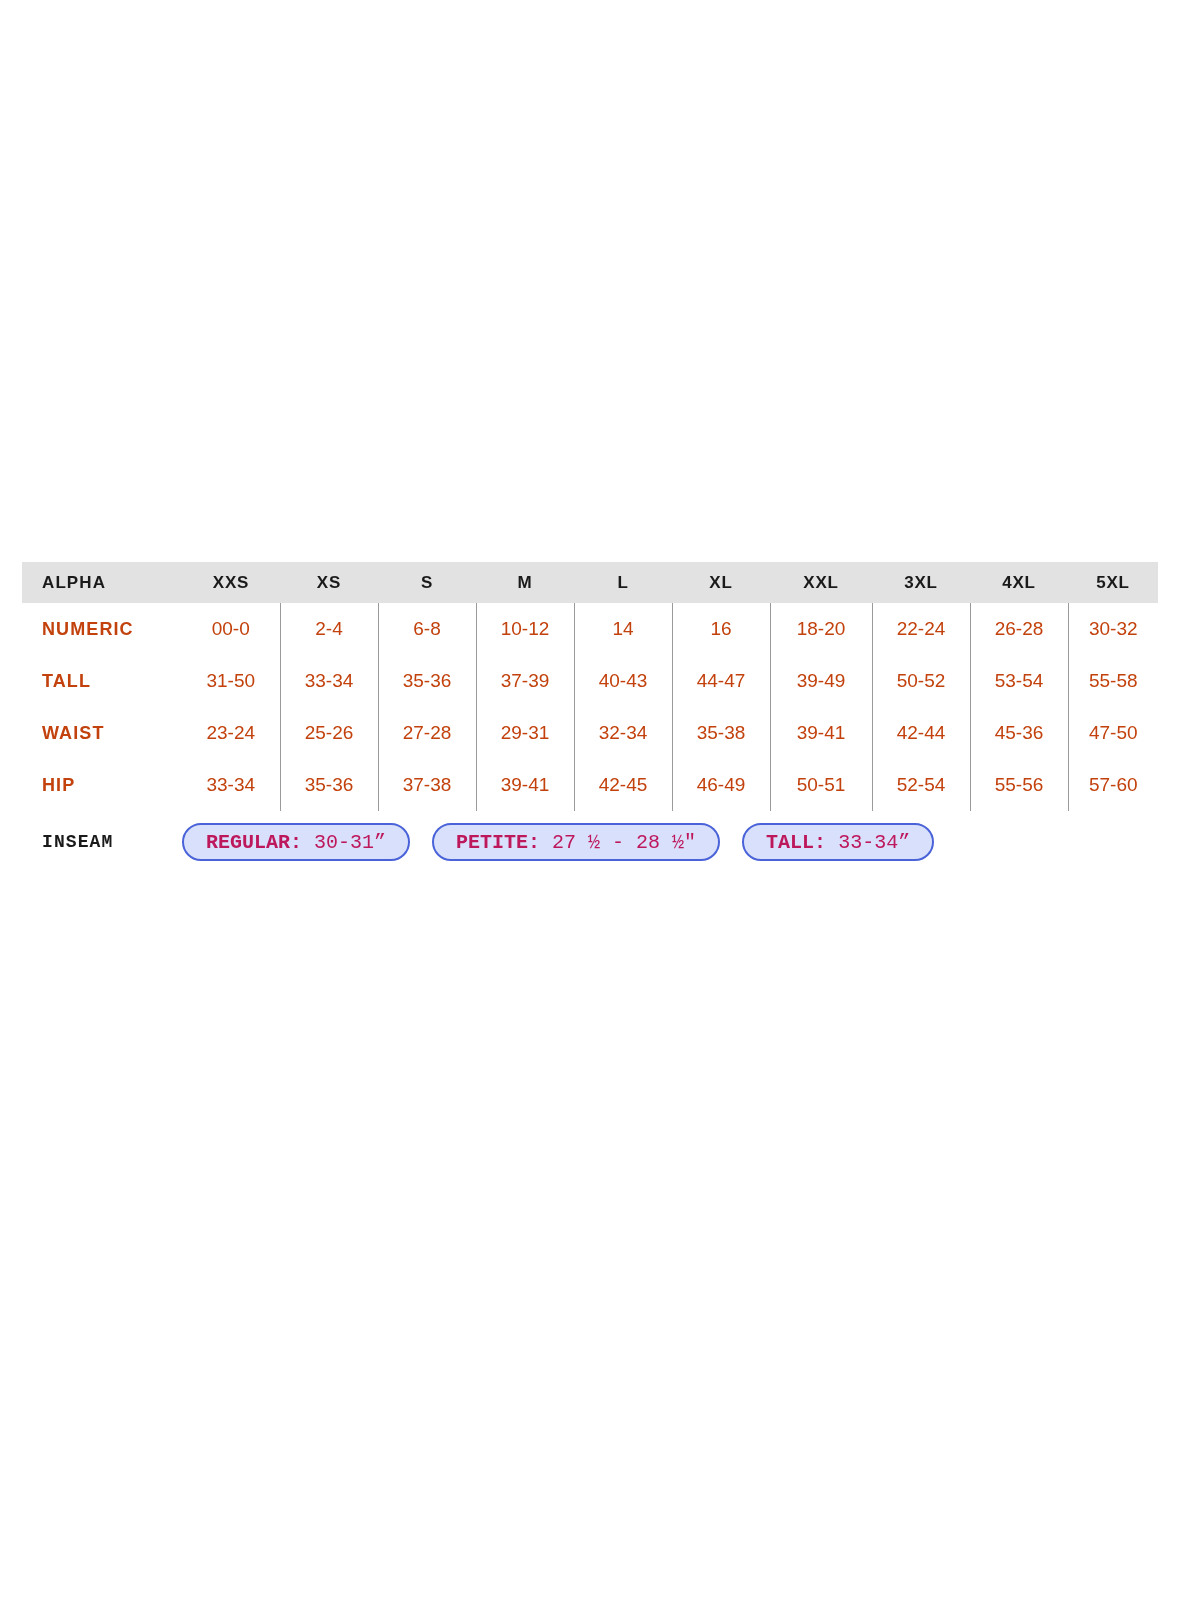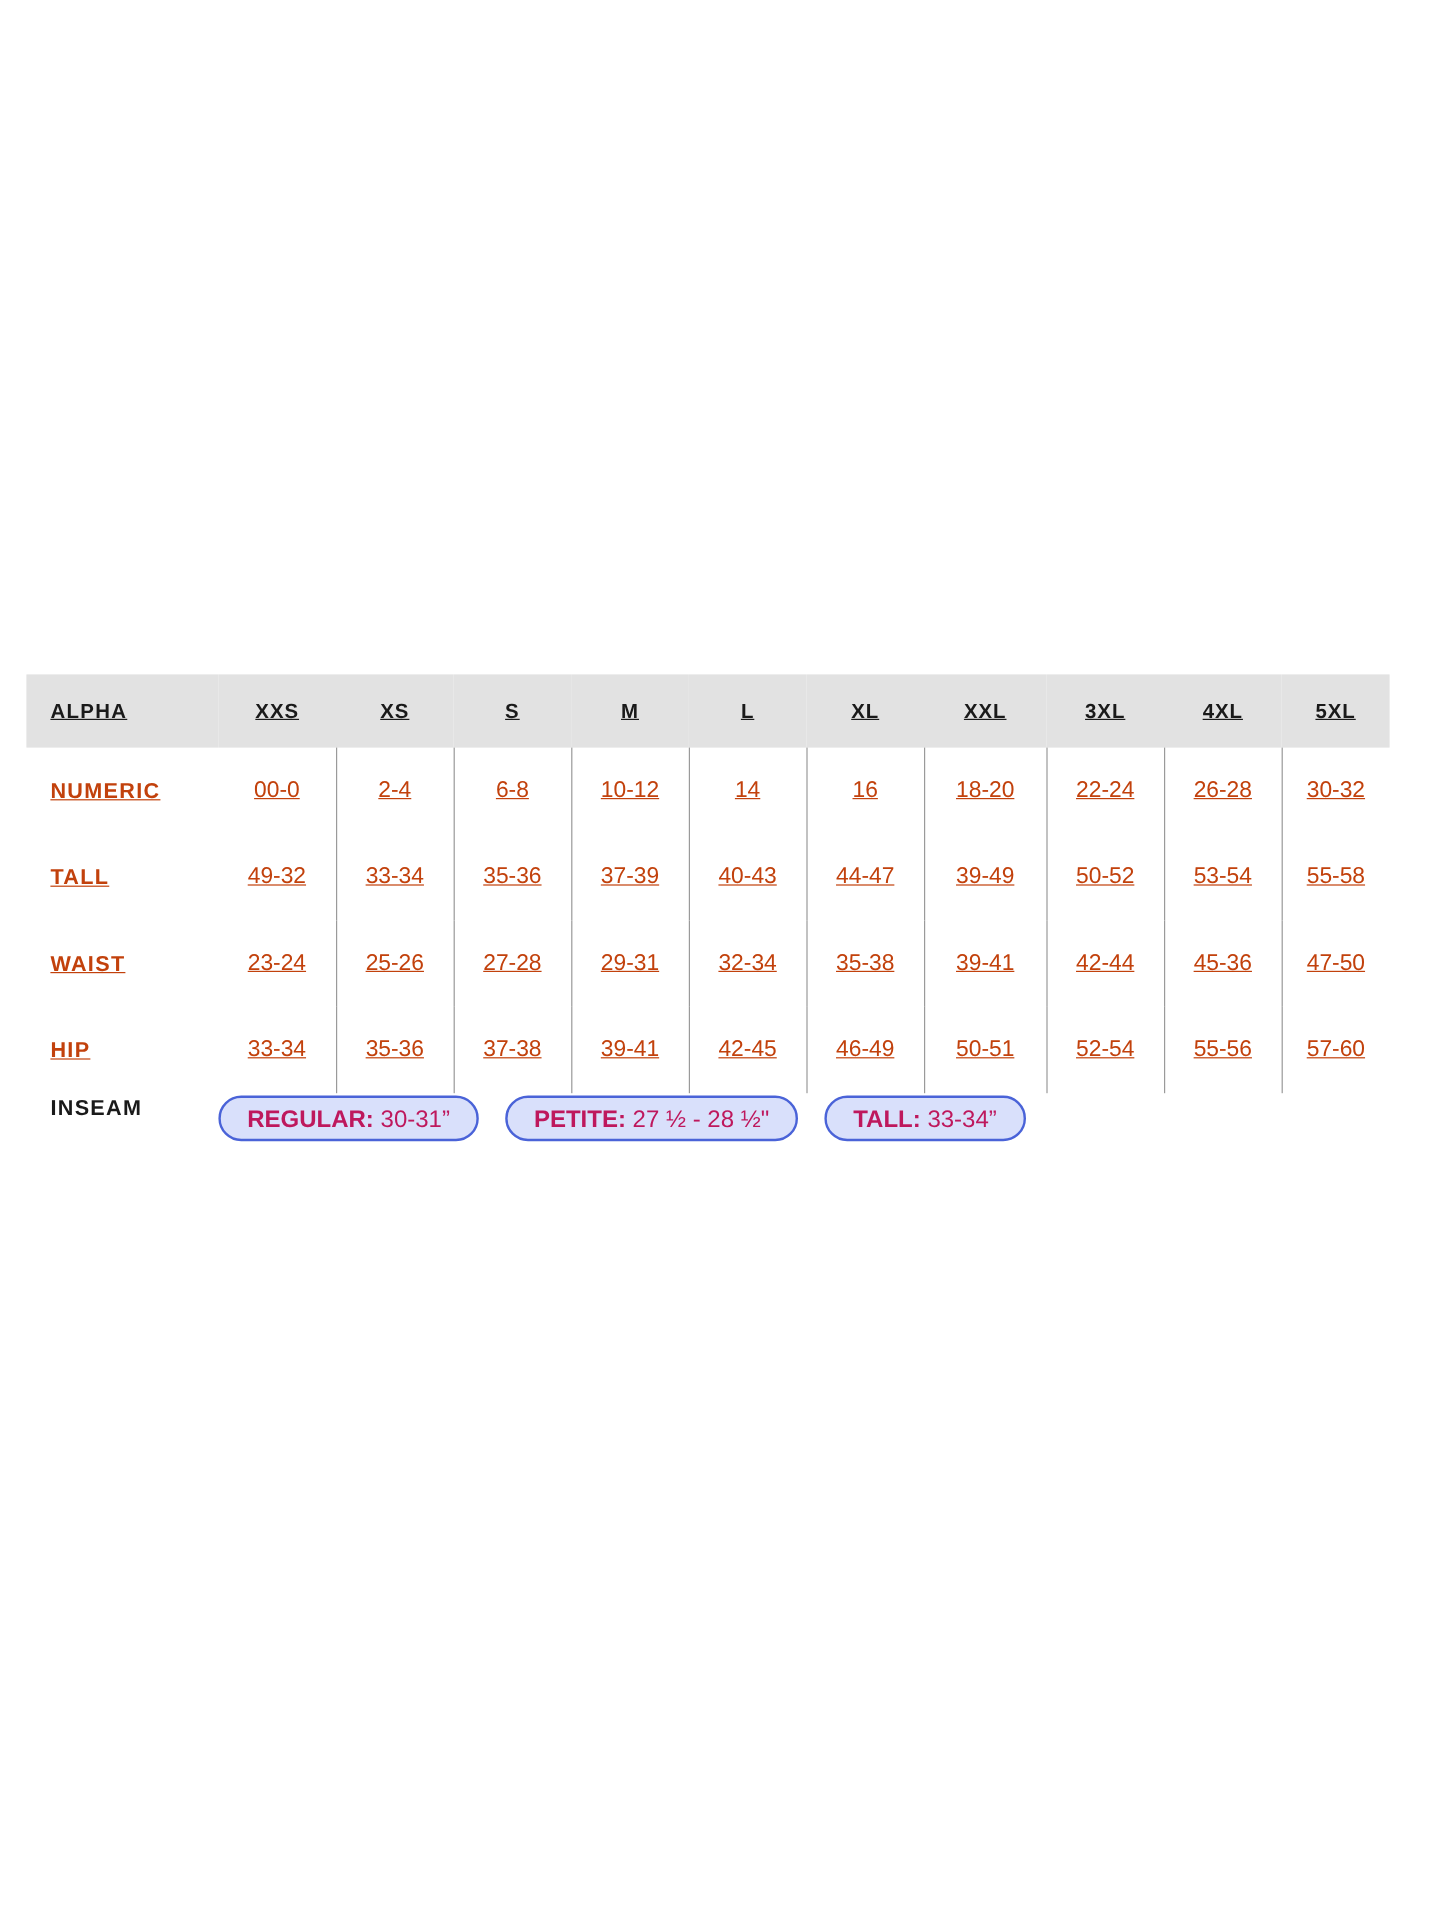--- a/index.html
+++ b/index.html
@@ -35,23 +35,22 @@
   }
 
   table.size-table {
     border-collapse: collapse;
     width: 100%;
     table-layout: fixed;
   }
 
   table.size-table td,
   table.size-table th {
-    padding: 10px;
+    padding: 0;
     margin: 0;
-    text-decoration: underline;
   }
 
   
   tr.header-row {
     background: #e2e2e2;
   }
   tr.header-row td {
     height: 41px;
     font-size: 17px;
     font-weight: bold;
@@ -87,23 +86,24 @@
     border-right: none;
   }
 
   
   tr.header-row td {
     border-right: none;
   }
 
   .inseam-row {
     display: flex;
-    align-items: flex-start;
+    align-items: center;
     height: 58px;
     margin-top: 2px;
+    font-family: Liberation Mono, monospace;
   }
   .inseam-label {
     width: 160px;
     padding-left: 20px;
     box-sizing: border-box;
     font-size: 18px;
     font-weight: bold;
     letter-spacing: 1.1px;
     color: #1a1a1a;
   }
@@ -169,21 +169,21 @@
         <td>14</td>
         <td>16</td>
         <td>18-20</td>
         <td>22-24</td>
         <td>26-28</td>
         <td>30-32</td>
       </tr>
 
       <tr class="data-row">
         <td class="row-label">TALL</td>
-        <td>49-32</td>
+        <td>31-50</td>
         <td>33-34</td>
         <td>35-36</td>
         <td>37-39</td>
         <td>40-43</td>
         <td>44-47</td>
         <td>39-49</td>
         <td>50-52</td>
         <td>53-54</td>
         <td>55-58</td>
       </tr>

